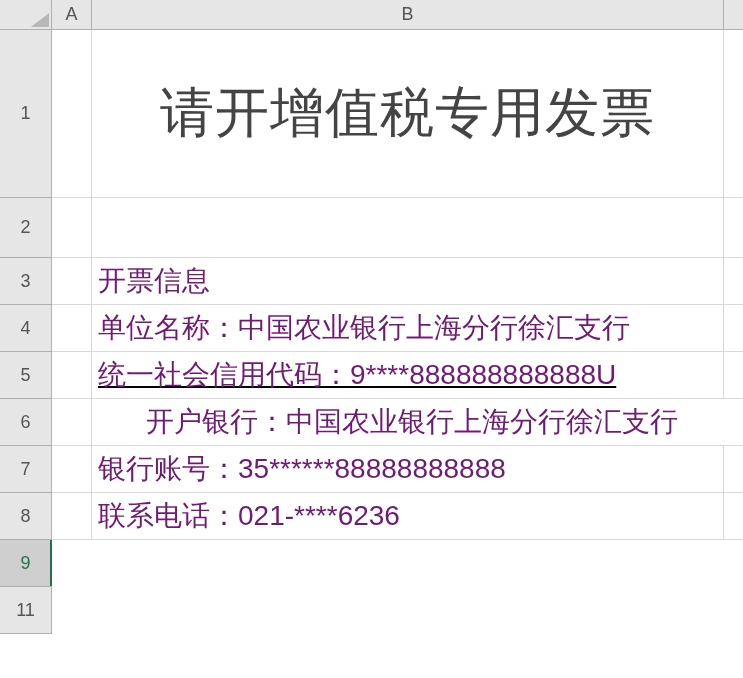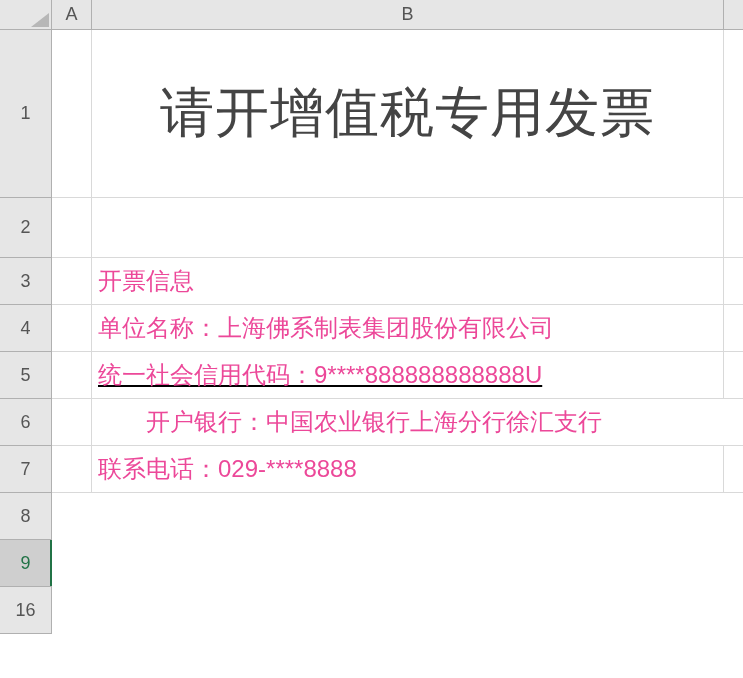--- a/index.html
+++ b/index.html
@@ -105,22 +105,22 @@
       overflow: hidden;
       white-space: nowrap;
     }
     .title-text {
       font-size: 54px;
       color: #444;
       letter-spacing: 1px;
       font-weight: 400;
     }
     .info-text {
-      font-size: 24px;
-      color: #ec4899;
+      font-size: 28px;
+      color: #701a75;
     }
   </style>
 </head>
 <body>
 
 <div class="sheet">
   <div class="corner"></div>
 
   <div class="col-headers" id="col-headers">
       <div class="col-header" style="width: 40px;">A</div>
@@ -131,21 +131,21 @@
   <div class="row-headers" id="row-headers">
       <div class="row-header" style="height: 168px;">1</div>
       <div class="row-header" style="height: 60px;">2</div>
       <div class="row-header" style="height: 47px;">3</div>
       <div class="row-header" style="height: 47px;">4</div>
       <div class="row-header" style="height: 47px;">5</div>
       <div class="row-header" style="height: 47px;">6</div>
       <div class="row-header" style="height: 47px;">7</div>
       <div class="row-header" style="height: 47px;">8</div>
       <div class="row-header active" style="height: 47px;">9</div>
-      <div class="row-header" style="height: 47px;">16</div>
+      <div class="row-header" style="height: 47px;">11</div>
     </div>
 
   <div class="cells">
 
     <div class="cells-row" id="row1" style="height: 168px;">
       <div class="cell" id="cA1" style="width: 40px;"></div>
       <div class="cell" id="cB1" style="justify-content: center; width: 632px;">
         <span class="title-text">请开增值税专用发票</span>
       </div>
       <div class="cell" id="cC1" style="width: 60px;"></div>
@@ -161,21 +161,21 @@
       <div class="cell" id="cA3" style="width: 40px;"></div>
       <div class="cell" id="cB3" style="width: 632px;">
         <span class="info-text">开票信息</span>
       </div>
       <div class="cell" id="cC3" style="width: 60px;"></div>
     </div>
 
     <div class="cells-row" id="row4" style="height: 47px;">
       <div class="cell" id="cA4" style="width: 40px;"></div>
       <div class="cell" id="cB4" style="width: 632px;">
-        <span class="info-text">单位名称：上海佛系制表集团股份有限公司</span>
+        <span class="info-text">单位名称：中国农业银行上海分行徐汇支行</span>
       </div>
       <div class="cell" id="cC4" style="width: 60px;"></div>
     </div>
 
     <div class="cells-row" id="row5" style="height: 47px; text-decoration: underline;">
       <div class="cell" id="cA5" style="width: 40px;"></div>
       <div class="cell" id="cB5" style="width: 632px;">
         <span class="info-text">统一社会信用代码：9****888888888888U</span>
       </div>
       <div class="cell" id="cC5" style="width: 60px;"></div>
@@ -183,23 +183,30 @@
 
 
     <div class="cells-row" id="row7" style="height: 47px;">
       <div class="cell" id="cA7" style="width: 40px;"></div>
       <div class="cell" id="cB7" style="width: 632px; margin-left: 48px;">
         <span class="info-text">开户银行：中国农业银行上海分行徐汇支行</span>
       </div>
       <div class="cell" id="cC7" style="width: 60px;"></div>
     </div>
 
+    <div class="cells-row" id="row8" style="height: 47px;">
+      <div class="cell" id="cA8" style="width: 40px;"></div>
+      <div class="cell" id="cB8" style="width: 632px;">
+        <span class="info-text">银行账号：35******88888888888</span>
+      </div>
+      <div class="cell" id="cC8" style="width: 60px;"></div>
+    </div>
 
     <div class="cells-row" id="row9" style="height: 47px;">
       <div class="cell" id="cA9" style="width: 40px;"></div>
       <div class="cell" id="cB9" style="width: 632px;">
-        <span class="info-text">联系电话：029-****8888</span>
+        <span class="info-text">联系电话：021-****6236</span>
       </div>
       <div class="cell" id="cC9" style="width: 60px;"></div>
     </div>
 
   </div>
 </div>
 
 </body></html>

